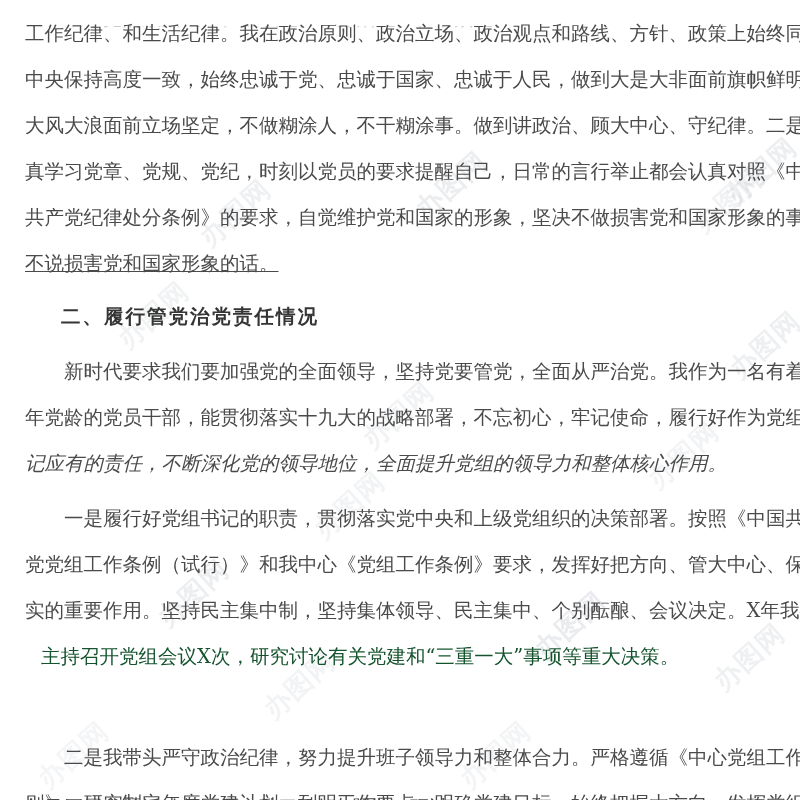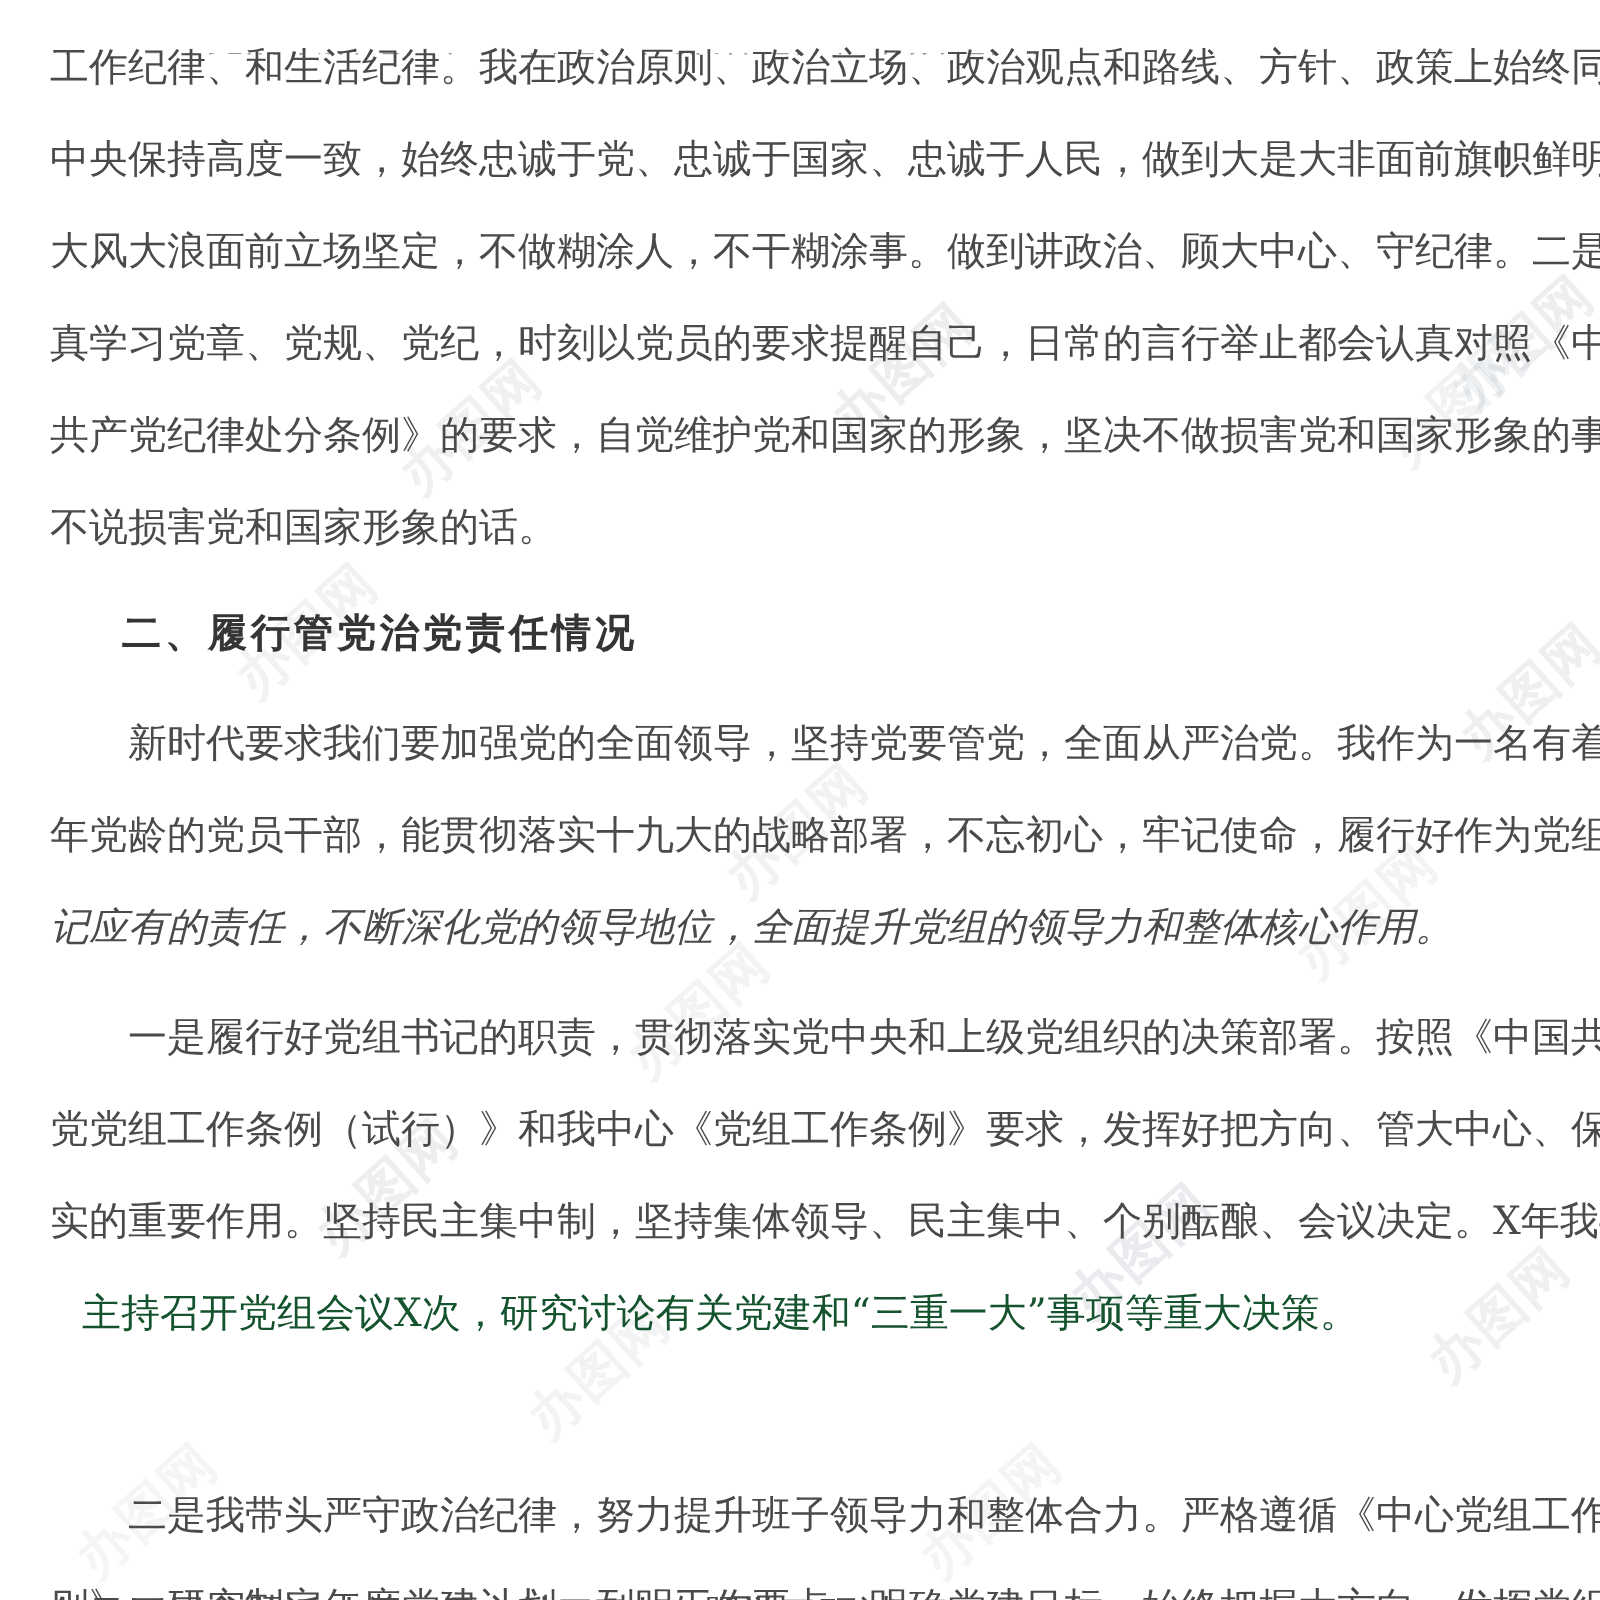--- a/index.html
+++ b/index.html
@@ -325,21 +325,21 @@
         <span class="ch">害</span>
         <span class="ch">党</span>
         <span class="ch">和</span>
         <span class="ch">国</span>
         <span class="ch">家</span>
         <span class="ch">形</span>
         <span class="ch">象</span>
         <span class="ch">的</span>
         <span class="ch">事</span>
       </div>
-      <div class="line" style="top: 247px; color: rgb(74, 74, 74);">不说损害党和国家形象的话。</div>
+      <div class="line" style="top: 247px; color: rgb(74, 74, 74); text-decoration: underline;">不说损害党和国家形象的话。</div>
       <div class="line heading" style="top: 300px; color: rgb(53, 53, 53); left: 61px; width: 721px;">二、履行管党治党责任情况</div>
       <div class="line just" style="top: 355px; color: rgb(74, 74, 74); left: 64px; width: 718px;">
         <span class="ch">新</span>
         <span class="ch">时</span>
         <span class="ch">代</span>
         <span class="ch">要</span>
         <span class="ch">求</span>
         <span class="ch">我</span>
         <span class="ch">们</span>
         <span class="ch">要</span>

